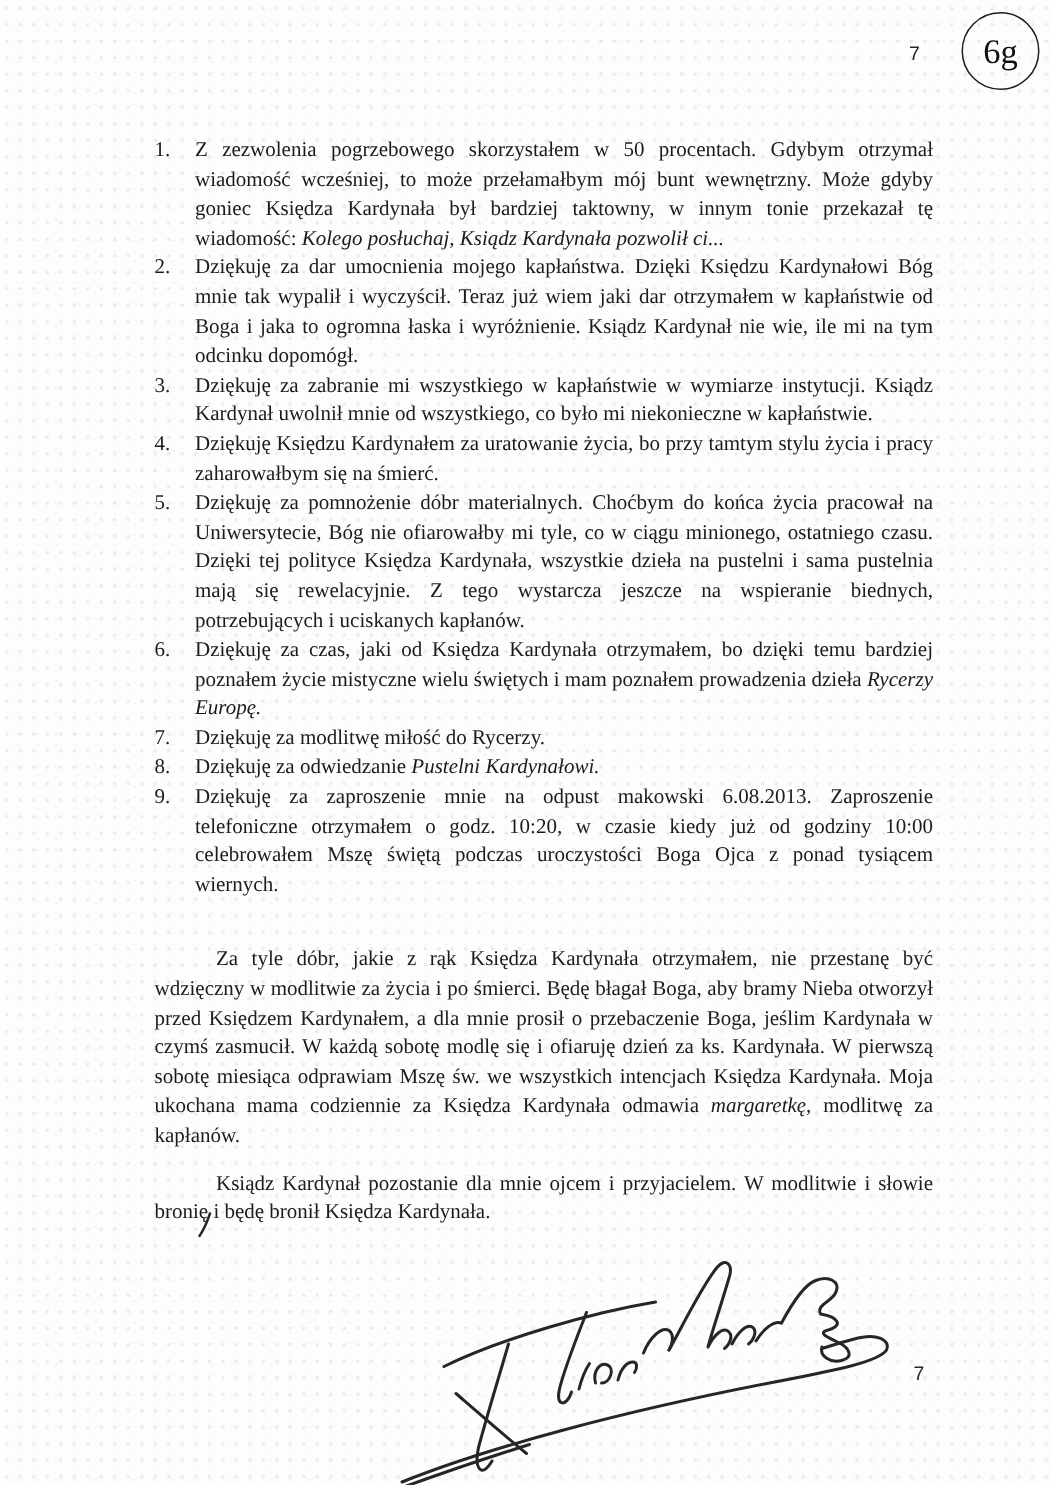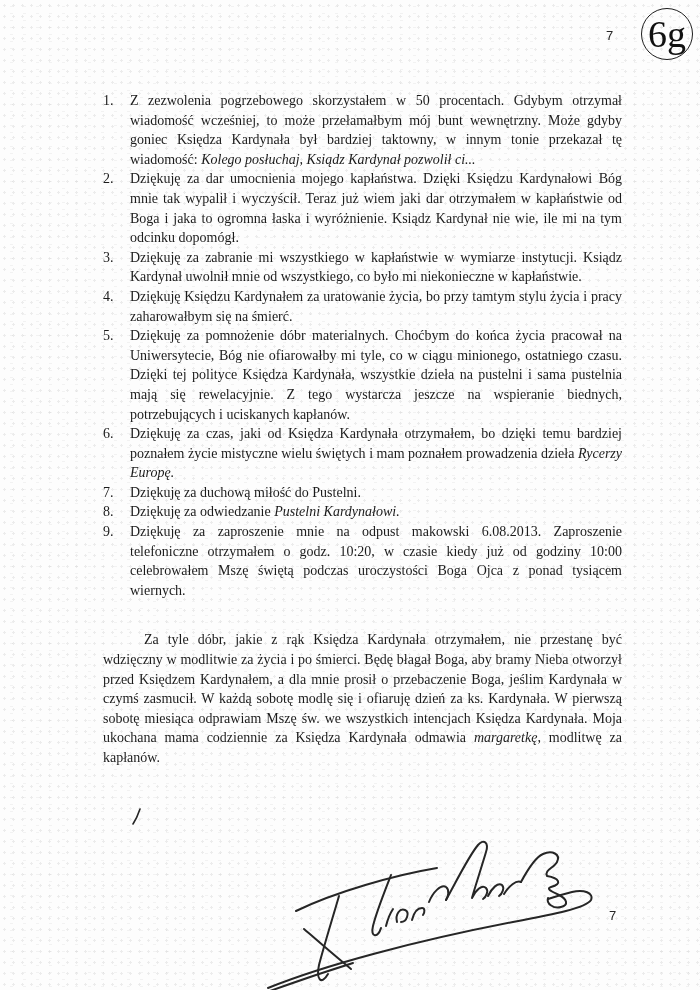--- a/index.html
+++ b/index.html
@@ -24,21 +24,21 @@
   }
   .pagenum.top{left:606px;top:28px;}
   .pagenum.bottom{left:609px;top:908px;}
   .grade{
     position:absolute;left:641px;top:8px;
     width:52px;height:52px;
     border:1.6px solid #1d1d1d;border-radius:50%;
     display:flex;align-items:center;justify-content:center;
     box-sizing:border-box;
   }
-  .grade span{font-size:38px;line-height:1;color:#111;}
+  .grade span{font-size:23px;line-height:1;color:#111;}
   .body{position:absolute;left:0;top:0;width:700px;font-size:14px;line-height:19.6px;}
   .list{margin-top:91px;}
   .li{display:flex;margin-left:103px;width:519px;}
   .num{flex:0 0 27px;width:27px;}
   .txt{flex:1;text-align:justify;}
   .para{
     margin:0 0 0 103px;width:519px;
     text-align:justify;text-indent:41px;
   }
   .p1{margin-top:30px;}
@@ -61,21 +61,21 @@
 
   <div class="grade">
     <span>6g</span>
   </div>
 
   <div class="body">
 
     <div class="list">
       <div class="li">
         <span class="num">1.</span>
-        <div class="txt"><span>Z zezwolenia pogrzebowego skorzystałem w 50 procentach. Gdybym otrzymał wiadomość wcześniej, to może przełamałbym mój bunt wewnętrzny. Może gdyby goniec Księdza Kardynała był bardziej taktowny, w innym tonie przekazał tę wiadomość: </span><em>Kolego posłuchaj, Ksiądz Kardynał pozwolił ci...</em></div>
+        <div class="txt"><span>Z zezwolenia pogrzebowego skorzystałem w 50 procentach. Gdybym otrzymał wiadomość wcześniej, to może przełamałbym mój bunt wewnętrzny. Może gdyby goniec Księdza Kardynała był bardziej taktowny, w innym tonie przekazał tę wiadomość: </span><em>Kolego posłuchaj, Ksiądz Kardynała pozwolił ci...</em></div>
       </div>
       <div class="li">
         <span class="num">2.</span>
         <div class="txt"><span>Dziękuję za dar umocnienia mojego kapłaństwa. Dzięki Księdzu Kardynałowi Bóg mnie tak wypalił i wyczyścił. Teraz już wiem jaki dar otrzymałem w kapłaństwie od Boga i jaka to ogromna łaska i wyróżnienie. Ksiądz Kardynał nie wie, ile mi na tym odcinku dopomógł.</span></div>
       </div>
       <div class="li">
         <span class="num">3.</span>
         <div class="txt"><span>Dziękuję za zabranie mi wszystkiego w kapłaństwie w wymiarze instytucji. Ksiądz Kardynał uwolnił mnie od wszystkiego, co było mi niekonieczne w kapłaństwie.</span></div>
       </div>
       <div class="li">
@@ -85,34 +85,35 @@
       <div class="li">
         <span class="num">5.</span>
         <div class="txt"><span>Dziękuję za pomnożenie dóbr materialnych. Choćbym do końca życia pracował na Uniwersytecie, Bóg nie ofiarowałby mi tyle, co w ciągu minionego, ostatniego czasu. Dzięki tej polityce Księdza Kardynała, wszystkie dzieła na pustelni i sama pustelnia mają się rewelacyjnie. Z tego wystarcza jeszcze na wspieranie biednych, potrzebujących i uciskanych kapłanów.</span></div>
       </div>
       <div class="li">
         <span class="num">6.</span>
         <div class="txt"><span>Dziękuję za czas, jaki od Księdza Kardynała otrzymałem, bo dzięki temu bardziej poznałem życie mistyczne wielu świętych i mam poznałem prowadzenia dzieła </span><em>Rycerzy Europę.</em></div>
       </div>
       <div class="li">
         <span class="num">7.</span>
-        <div class="txt"><span>Dziękuję za duchową miłość do Pustelni.</span></div>
+        <div class="txt"><span>Dziękuję za modlitwę miłość do Rycerzy.</span></div>
       </div>
       <div class="li">
         <span class="num">8.</span>
         <div class="txt"><span>Dziękuję za odwiedzanie </span><em>Pustelni Kardynałowi.</em></div>
       </div>
       <div class="li">
         <span class="num">9.</span>
         <div class="txt"><span>Dziękuję za zaproszenie mnie na odpust makowski 6.08.2013. Zaproszenie telefoniczne otrzymałem o godz. 10:20, w czasie kiedy już od godziny 10:00 celebrowałem Mszę świętą podczas uroczystości Boga Ojca z ponad tysiącem wiernych.</span></div>
       </div>
     </div>
 
     <p class="para p1"><span>Za tyle dóbr, jakie z rąk Księdza Kardynała otrzymałem, nie przestanę być wdzięczny w modlitwie za życia i po śmierci. Będę błagał Boga, aby bramy Nieba otworzył przed Księdzem Kardynałem, a dla mnie prosił o przebaczenie Boga, jeślim Kardynała w czymś zasmucił. W każdą sobotę modlę się i ofiaruję dzień za ks. Kardynała. W pierwszą sobotę miesiąca odprawiam Mszę św. we wszystkich intencjach Księdza Kardynała. Moja ukochana mama codziennie za Księdza Kardynała odmawia </span><em>margaretkę</em><span>, modlitwę za kapłanów.</span></p>
 
+    <p class="para p2"><span>Ksiądz Kardynał pozostanie dla mnie ojcem i przyjacielem. W modlitwie i słowie bronię i będę bronił Księdza Kardynała.</span></p>
   </div>
 
   <svg class="comma-mark" width="10" height="18" viewBox="0 0 10 18">
     <path d="M 8 1 C 6 7 3 13 1 16"></path>
   </svg>
 
   <svg class="signature" width="350" height="160" viewBox="0 0 350 160">
     <path d="M 13 150 C 70 127 160 103 258 84 C 300 76 331 70 336 62 C 339 55 329 51 317 54 C 309 56 299 59 293 61"></path>
     <path d="M 4 157 C 34 146 66 135 98 125"></path>
     <path d="M 84 58 C 77 82 69 108 64 127 C 61 141 66 148 73 136"></path>

